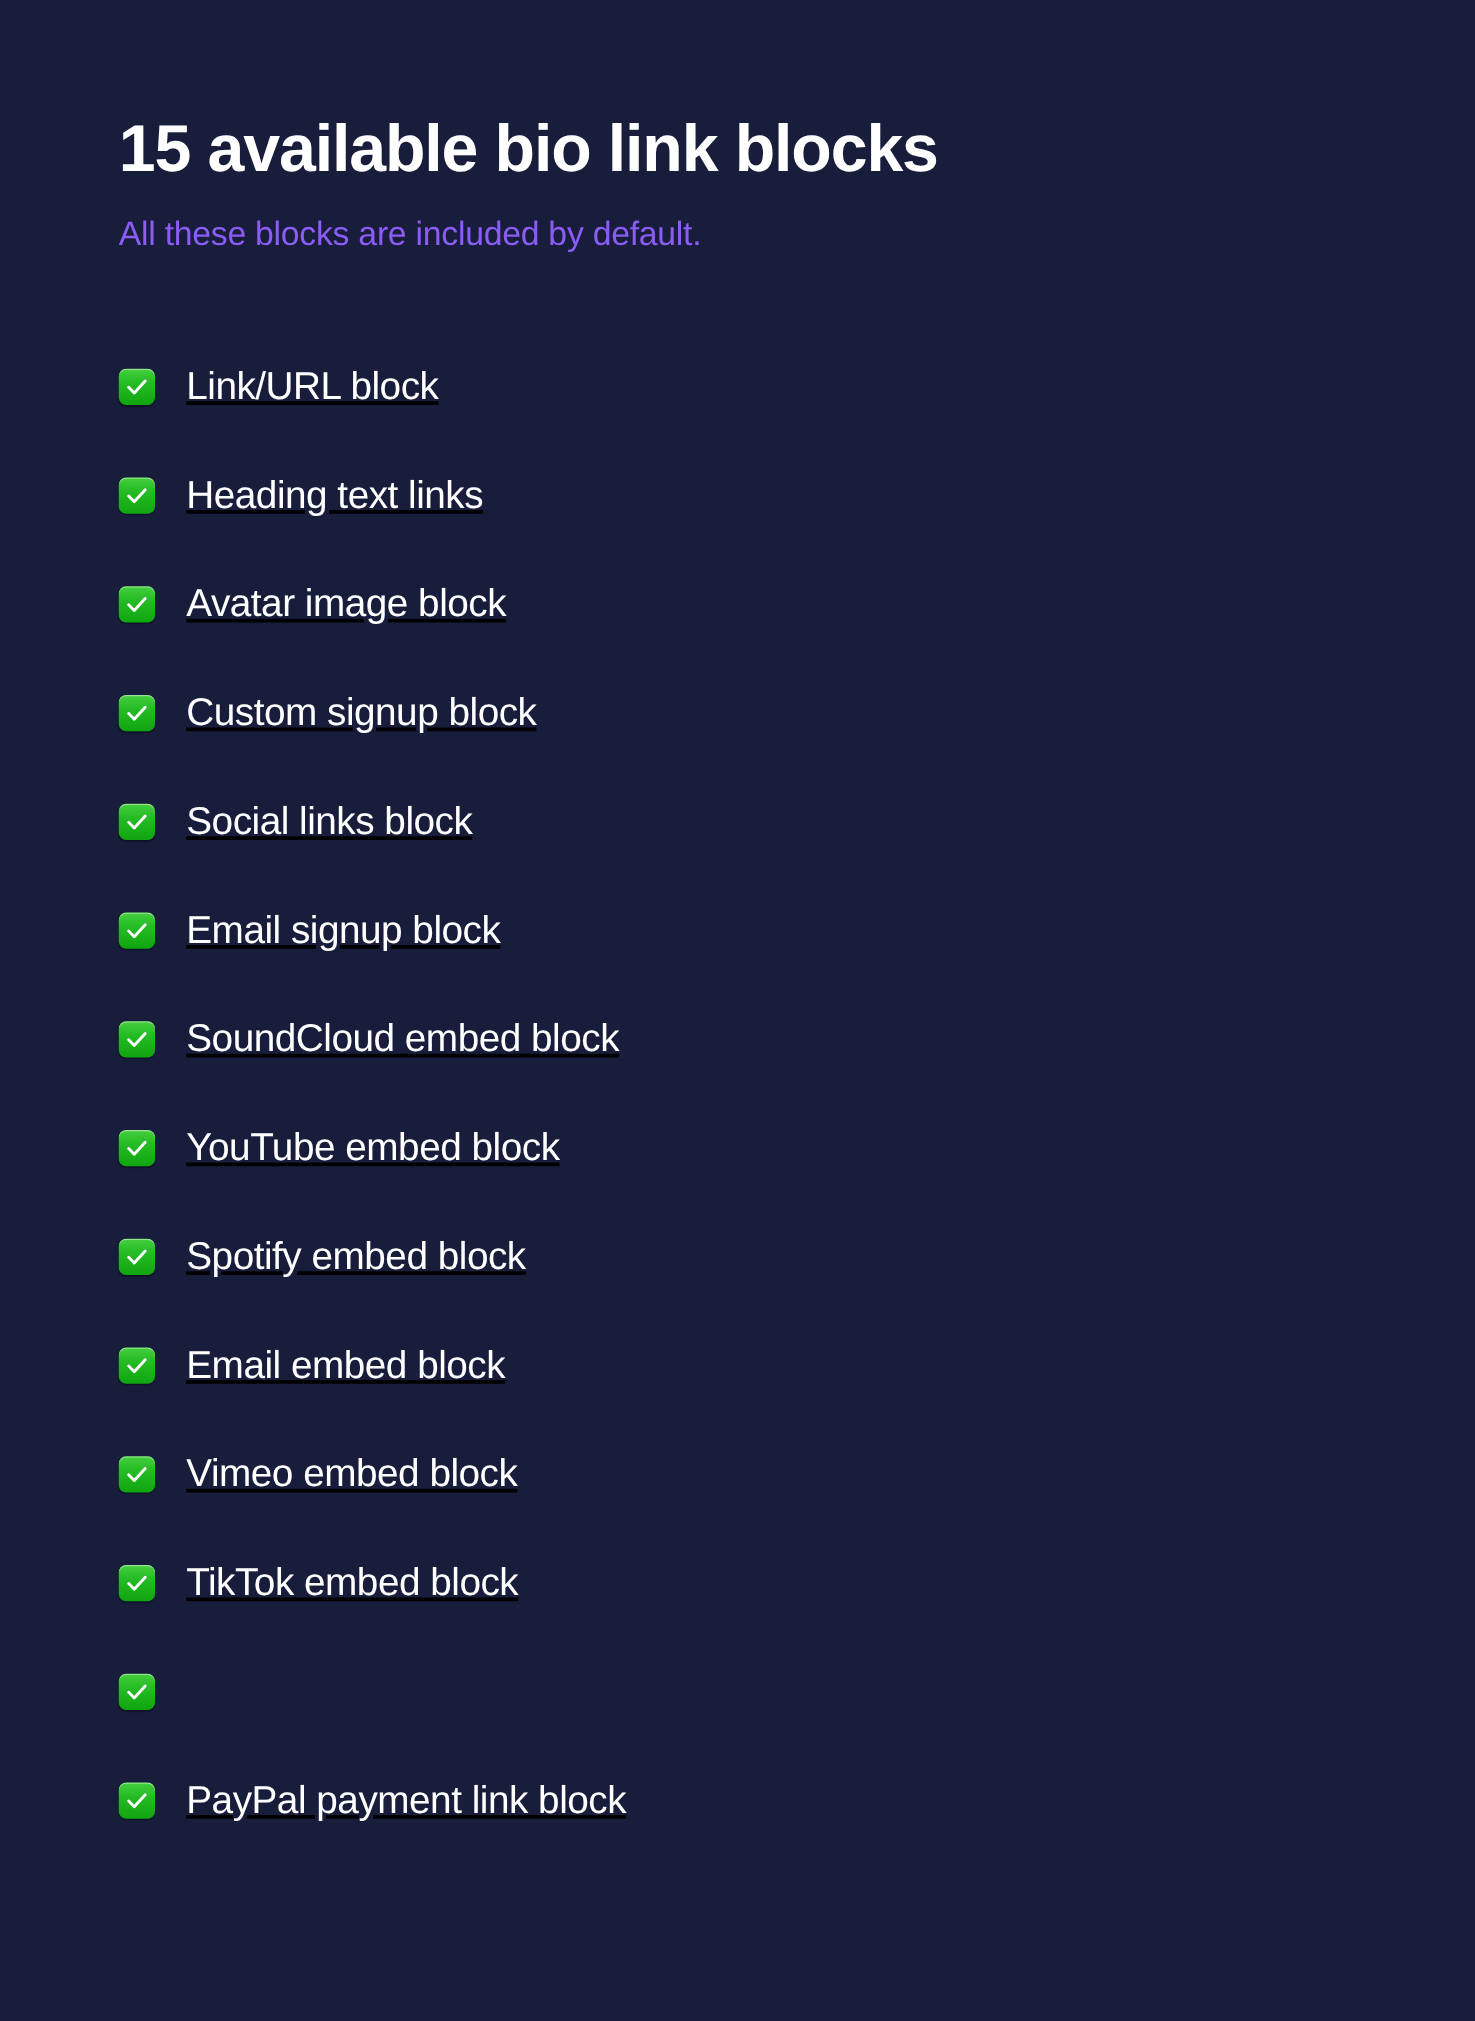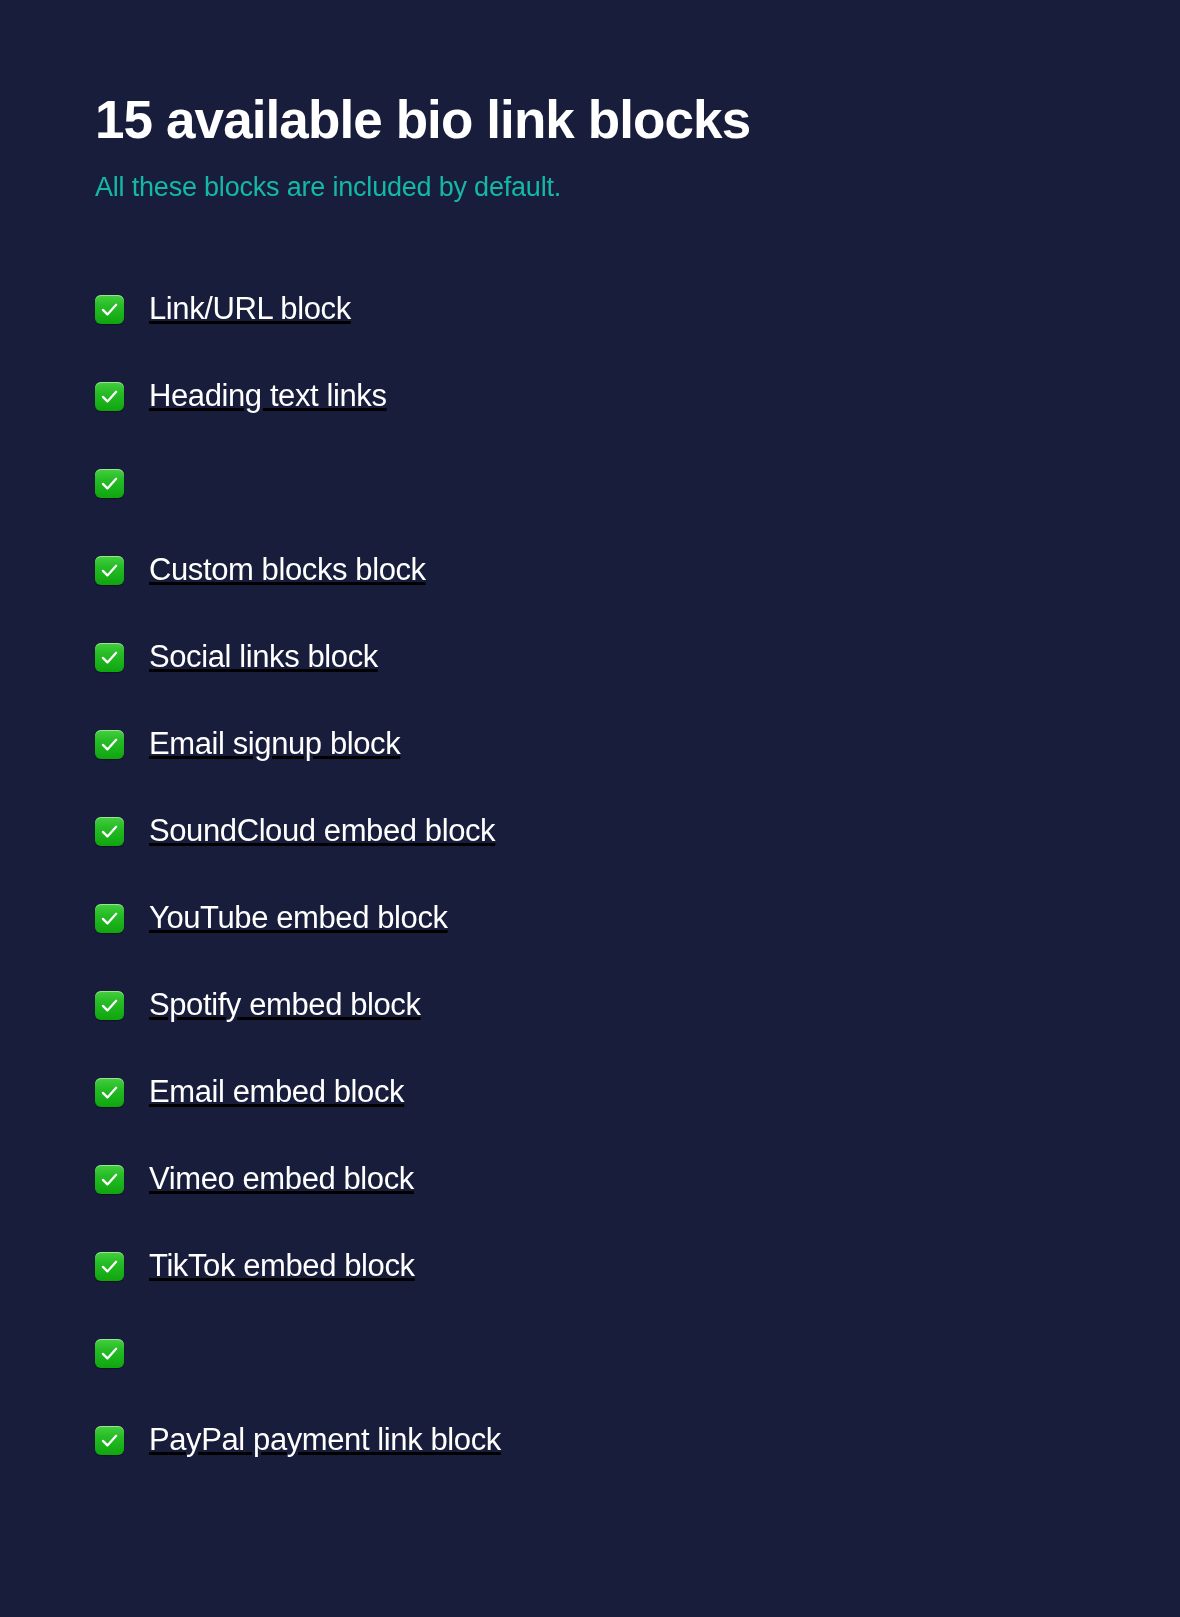--- a/index.html
+++ b/index.html
@@ -26,21 +26,21 @@
   .page-title {
     color: #ffffff;
     font-size: 53px;
     font-weight: 700;
     letter-spacing: -0.9px;
     line-height: 1.05;
     padding-top: 92px;
   }
 
   .page-subtitle {
-    color: #14b8a6;
+    color: #8b5cf6;
     font-size: 27px;
     font-weight: 400;
     letter-spacing: -0.2px;
     line-height: 1.2;
     margin-top: 23px;
   }
 
   .block-list {
     list-style: none;
     margin-top: 62px;
@@ -108,28 +108,29 @@
           </svg>
         </span>
         <span class="block-label">Heading text links</span>
       </li>
       <li class="block-item">
         <span class="check-icon">
           <svg viewBox="0 0 24 24" aria-hidden="true">
             <path d="M4.5 12.4 L9.6 17.6 L19.6 6.6" fill="none" stroke="#ffffff" stroke-width="2.6" stroke-linecap="round" stroke-linejoin="round"></path>
           </svg>
         </span>
-      </li>
-      <li class="block-item">
-        <span class="check-icon">
-          <svg viewBox="0 0 24 24" aria-hidden="true">
-            <path d="M4.5 12.4 L9.6 17.6 L19.6 6.6" fill="none" stroke="#ffffff" stroke-width="2.6" stroke-linecap="round" stroke-linejoin="round"></path>
-          </svg>
-        </span>
-        <span class="block-label">Custom blocks block</span>
+        <span class="block-label">Avatar image block</span>
+      </li>
+      <li class="block-item">
+        <span class="check-icon">
+          <svg viewBox="0 0 24 24" aria-hidden="true">
+            <path d="M4.5 12.4 L9.6 17.6 L19.6 6.6" fill="none" stroke="#ffffff" stroke-width="2.6" stroke-linecap="round" stroke-linejoin="round"></path>
+          </svg>
+        </span>
+        <span class="block-label">Custom signup block</span>
       </li>
       <li class="block-item">
         <span class="check-icon">
           <svg viewBox="0 0 24 24" aria-hidden="true">
             <path d="M4.5 12.4 L9.6 17.6 L19.6 6.6" fill="none" stroke="#ffffff" stroke-width="2.6" stroke-linecap="round" stroke-linejoin="round"></path>
           </svg>
         </span>
         <span class="block-label">Social links block</span>
       </li>
       <li class="block-item">

